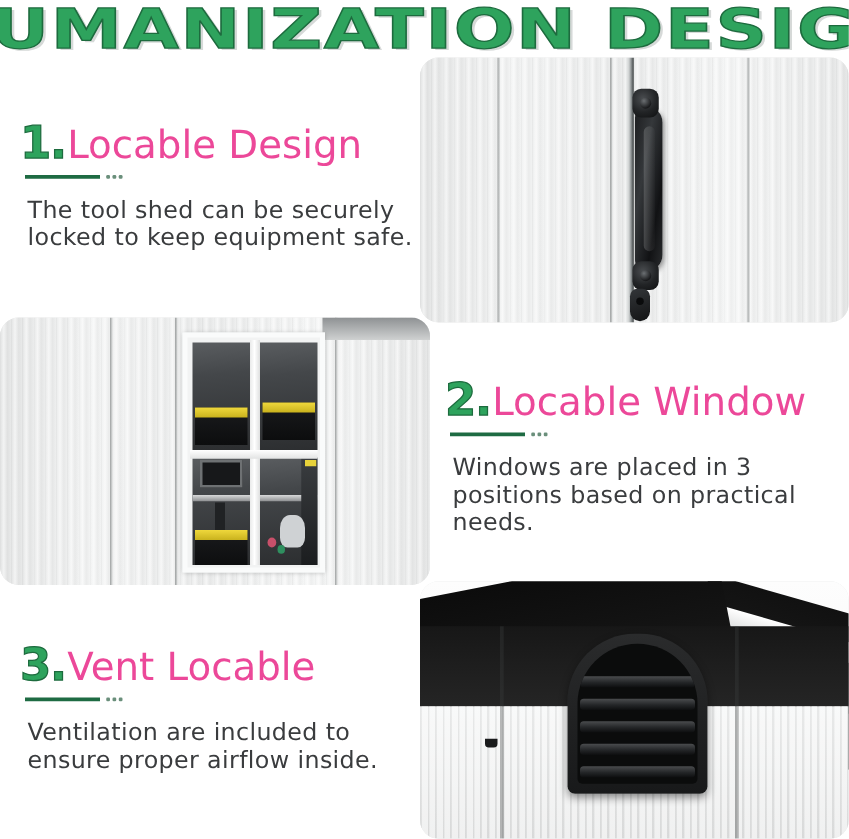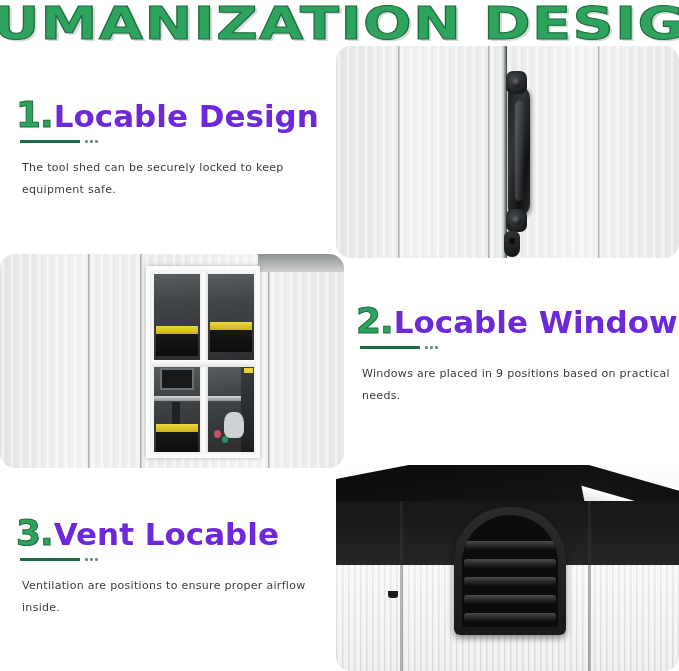--- a/index.html
+++ b/index.html
@@ -205,41 +205,41 @@
     font-weight:bold;
     font-size:36px;
     line-height:38px;
     color:#2ea35d;
     -webkit-text-stroke:1px #1d6b3e;
     letter-spacing:-1px;
     margin-right:1px;
   }
   .head-title {
     font-family:"DejaVu Sans", sans-serif;
-    font-weight:bold;
+    font-weight:normal;
     font-size:31px;
     line-height:38px;
-    color:#6d28d9;
+    color:#ec4899;
     letter-spacing:0px;
   }
   .rule-row {
     display:flex; align-items:center; margin-top:5px; margin-left:4px;
   }
   .rule-bar {
     width:60px; height:3px; background:#1e6b43;
   }
   .rule-dots { display:flex; align-items:center; margin-left:3px; }
   .rule-dots i {
     display:block; width:3px; height:3px; background:#6a8f7b;
     margin-left:2px; border-radius:1px;
   }
   .body-text {
     margin-top:14px; margin-left:6px;
     font-family:"DejaVu Sans", sans-serif;
-    font-size:11px;
+    font-size:19px;
     line-height:22px;
     color:#3a3c3e;
     letter-spacing:0.3px;
     max-width:312px;
   }
 </style>
 </head>
 <body>
 
 <div class="page">
@@ -345,32 +345,32 @@
       <span class="head-title">Locable Window</span>
     </div>
     <div class="rule-row">
       <span class="rule-bar"></span>
       <span class="rule-dots">
           <i></i>
           <i></i>
           <i></i>
         </span>
     </div>
-    <div class="body-text">Windows are placed in 9 positions based on practical needs.</div>
+    <div class="body-text">Windows are placed in 3 positions based on practical needs.</div>
   </div>
 
   <div class="block" id="block-3">
     <div class="head-row">
       <span class="num">3.</span>
       <span class="head-title">Vent Locable</span>
     </div>
     <div class="rule-row">
       <span class="rule-bar"></span>
       <span class="rule-dots">
           <i></i>
           <i></i>
           <i></i>
         </span>
     </div>
-    <div class="body-text">Ventilation are positions to ensure proper airflow inside.</div>
+    <div class="body-text">Ventilation are included to ensure proper airflow inside.</div>
   </div>
 
 </div>
 
 </body></html>

